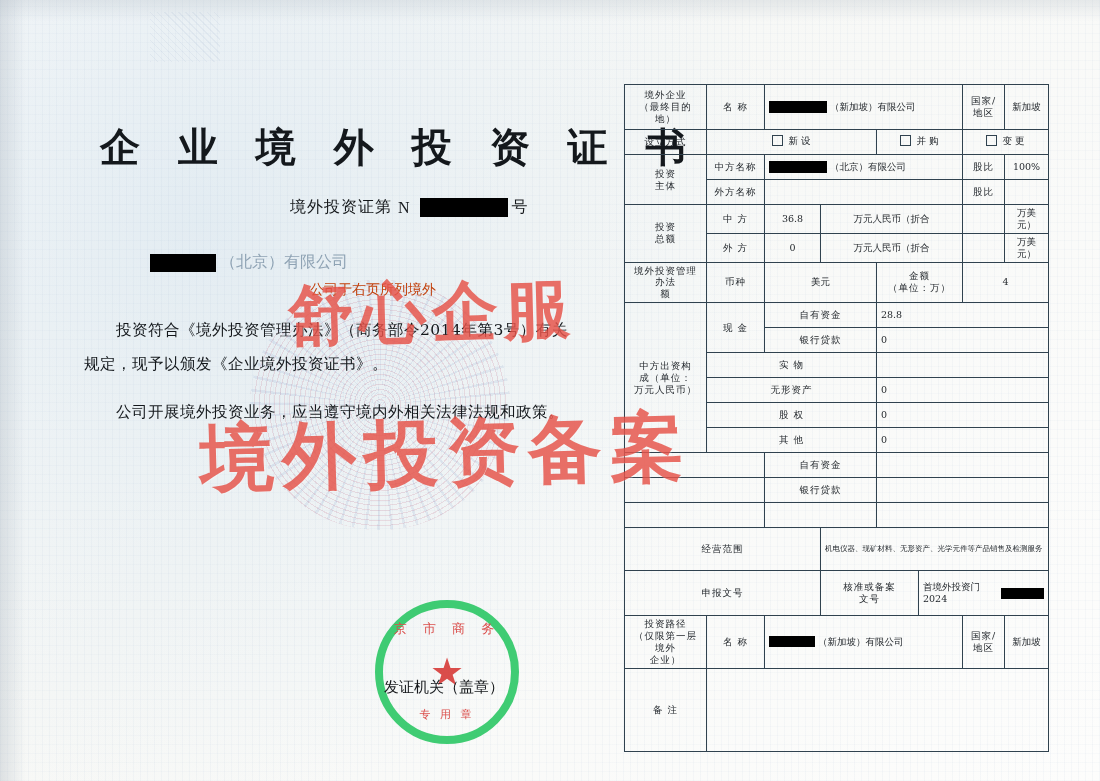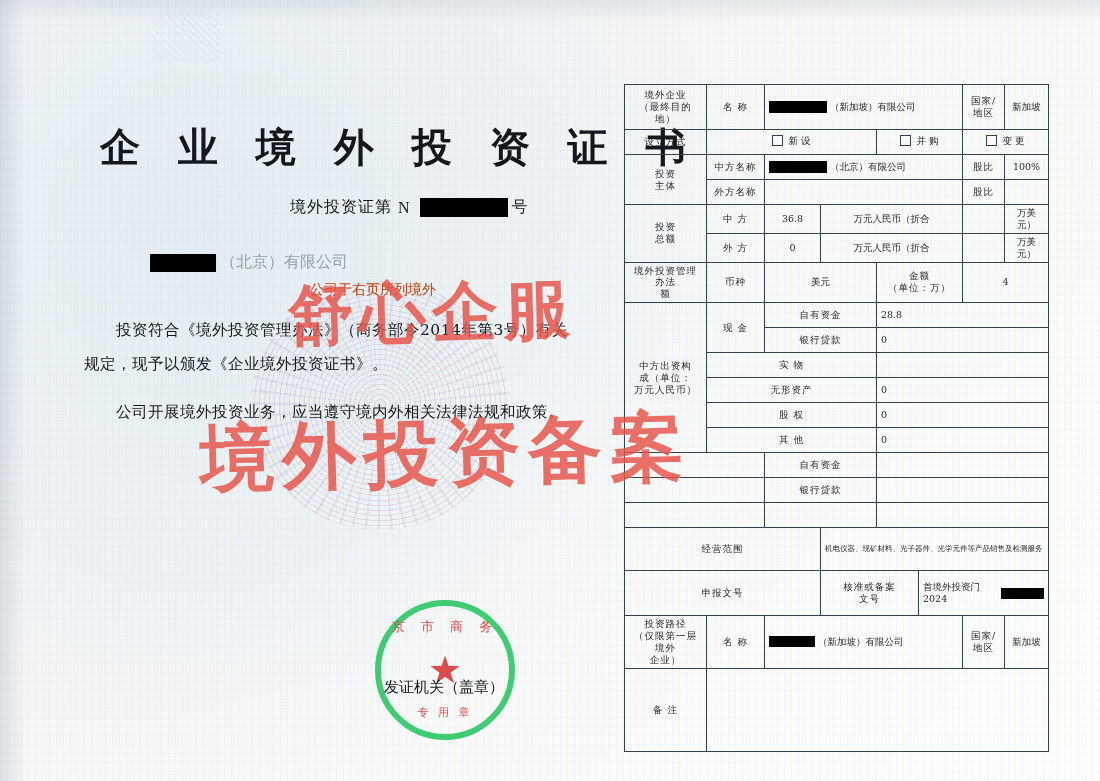--- a/index.html
+++ b/index.html
@@ -105,21 +105,21 @@
   }
   .body-para.indent { text-indent: 32px; margin-left: 24px; }
 
   
   .seal {
     position: absolute;
     left: 375px;
     top: 600px;
     width: 128px;
     height: 128px;
-    border: 6px solid #22c55e;
+    border: 8px solid #22c55e;
     border-radius: 50%;
     opacity: 0.86;
   }
   .seal-star {
     position: absolute;
     left: 50%;
     top: 50%;
     transform: translate(-50%, -50%);
     color: #d6322f;
     font-size: 38px;
@@ -434,21 +434,21 @@
           <td class="val" colspan="4"></td>
         </tr>
         <tr>
           <td class="lbl" colspan="2" style="border-right:none;"></td>
           <td class="lbl" colspan="2"></td>
           <td class="val" colspan="4"></td>
         </tr>
 
         <tr>
           <td class="lbl" colspan="3" style="height:38px;margin-left:43px;">经营范围</td>
-          <td class="val" colspan="5" style="font-size:7.5px;">机电仪器、现矿材料、光子器件、光学元件等产品销售及检测服务</td>
+          <td class="val" colspan="5" style="font-size:7.5px;">机电仪器、现矿材料、无形资产、光学元件等产品销售及检测服务</td>
         </tr>
 
         <tr>
           <td class="lbl" colspan="3" style="height:40px;">申报文号</td>
           <td class="lbl" colspan="2" style="white-space:pre-line;">核准或备案
 文号</td>
           <td class="val" colspan="3">
             <span class="cellflex">
                 <span>首境外投资门2024</span>
                 <span class="redact-sm"></span>

